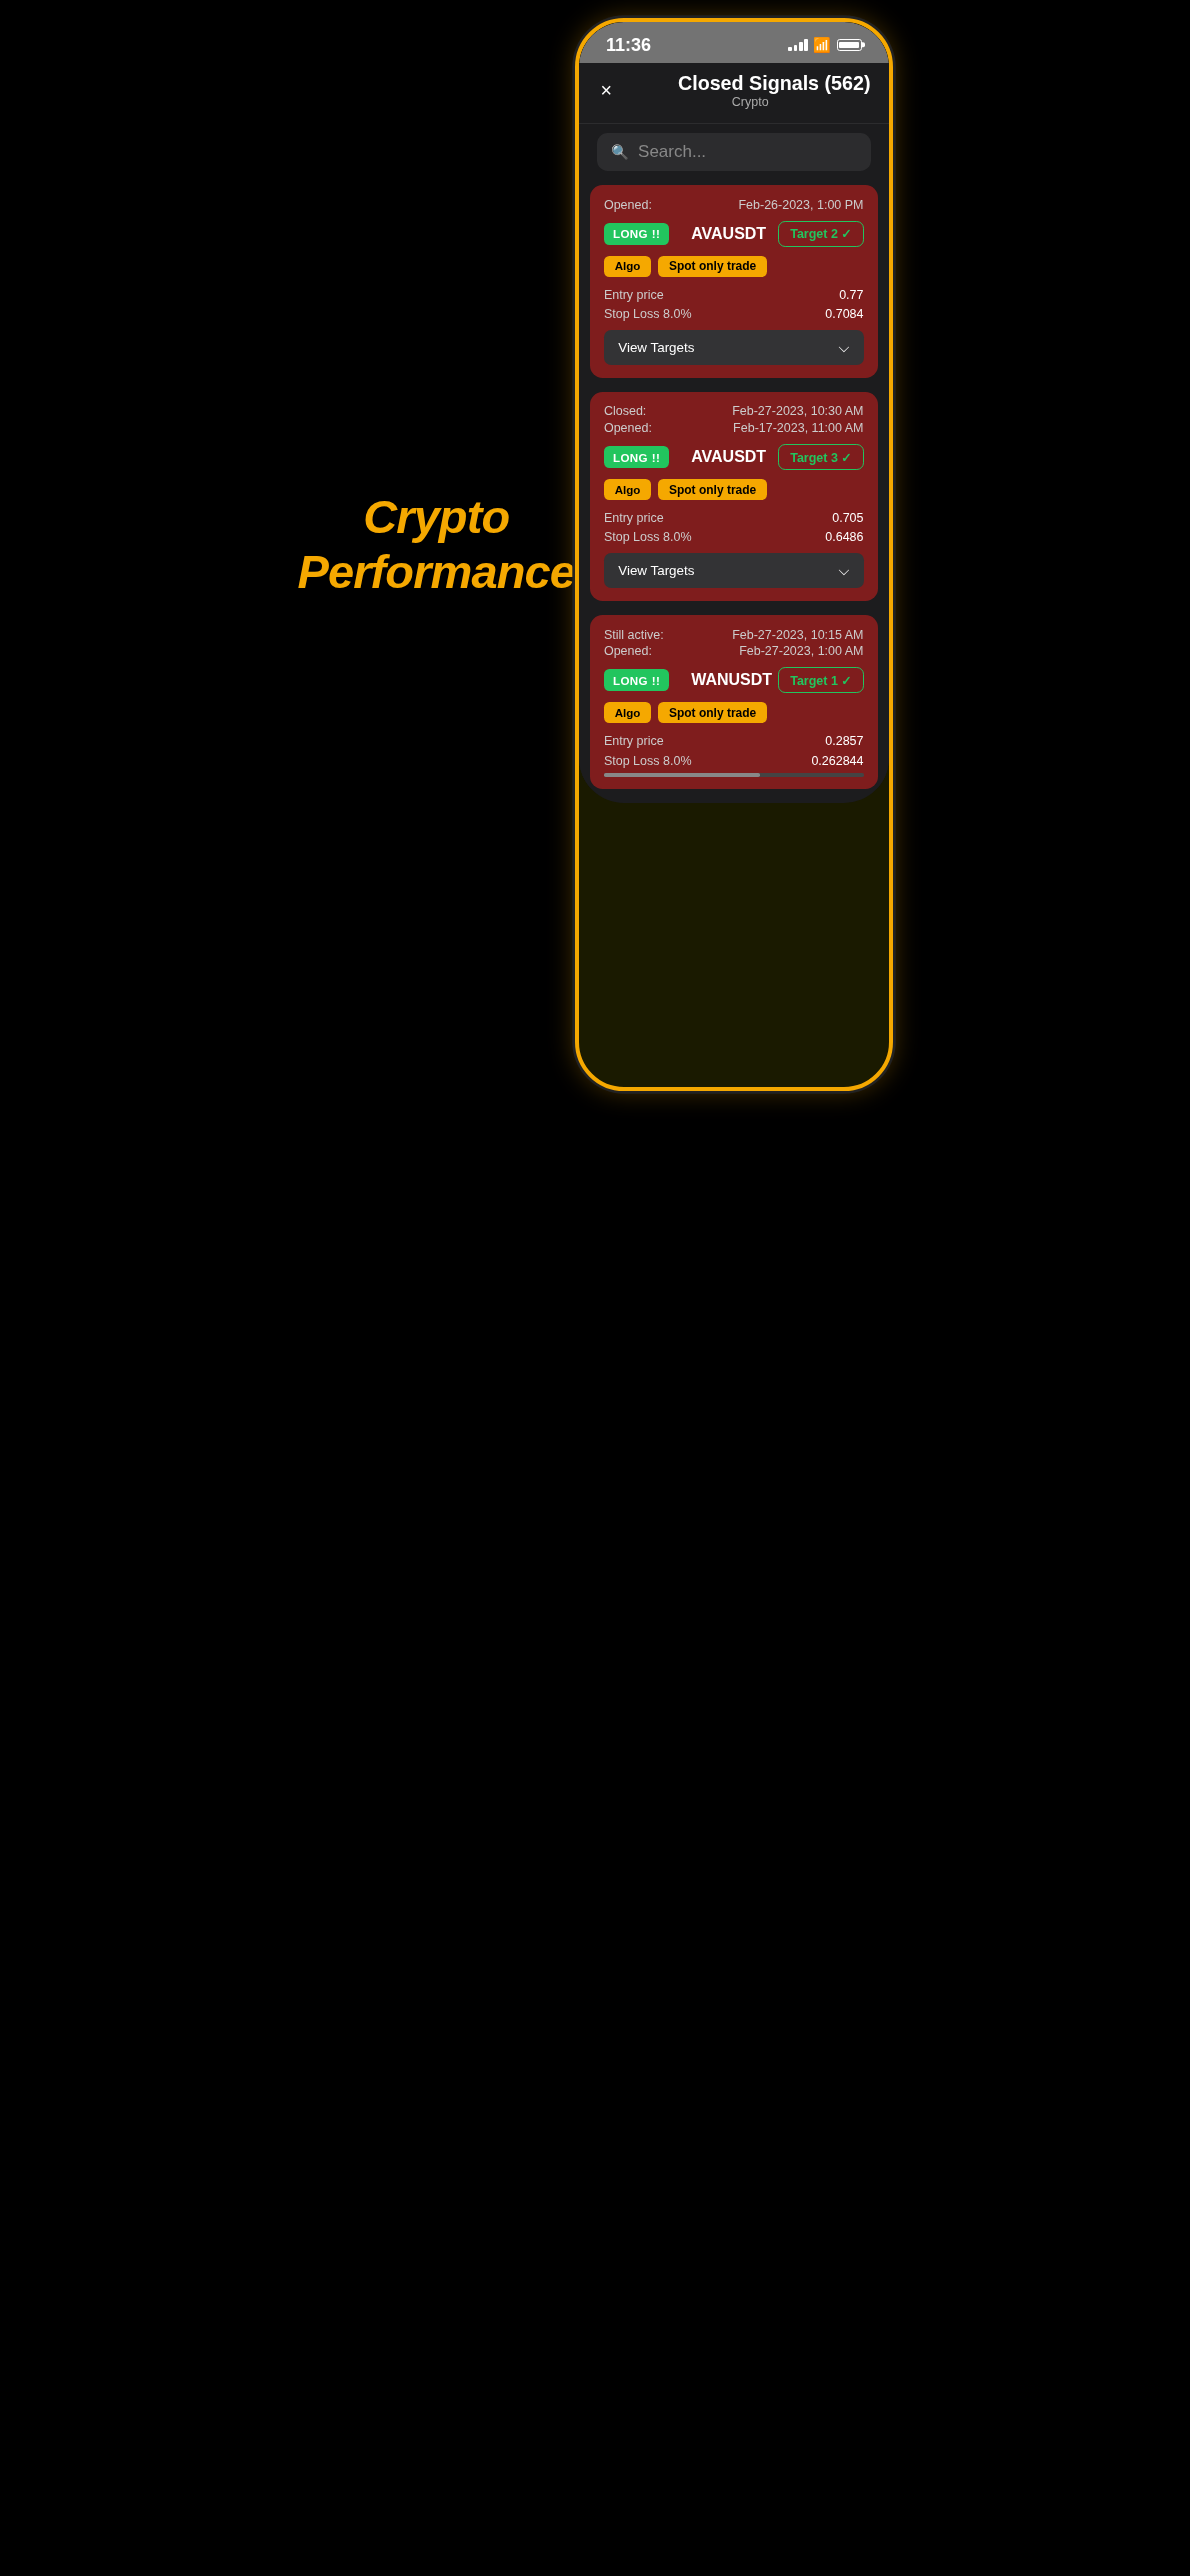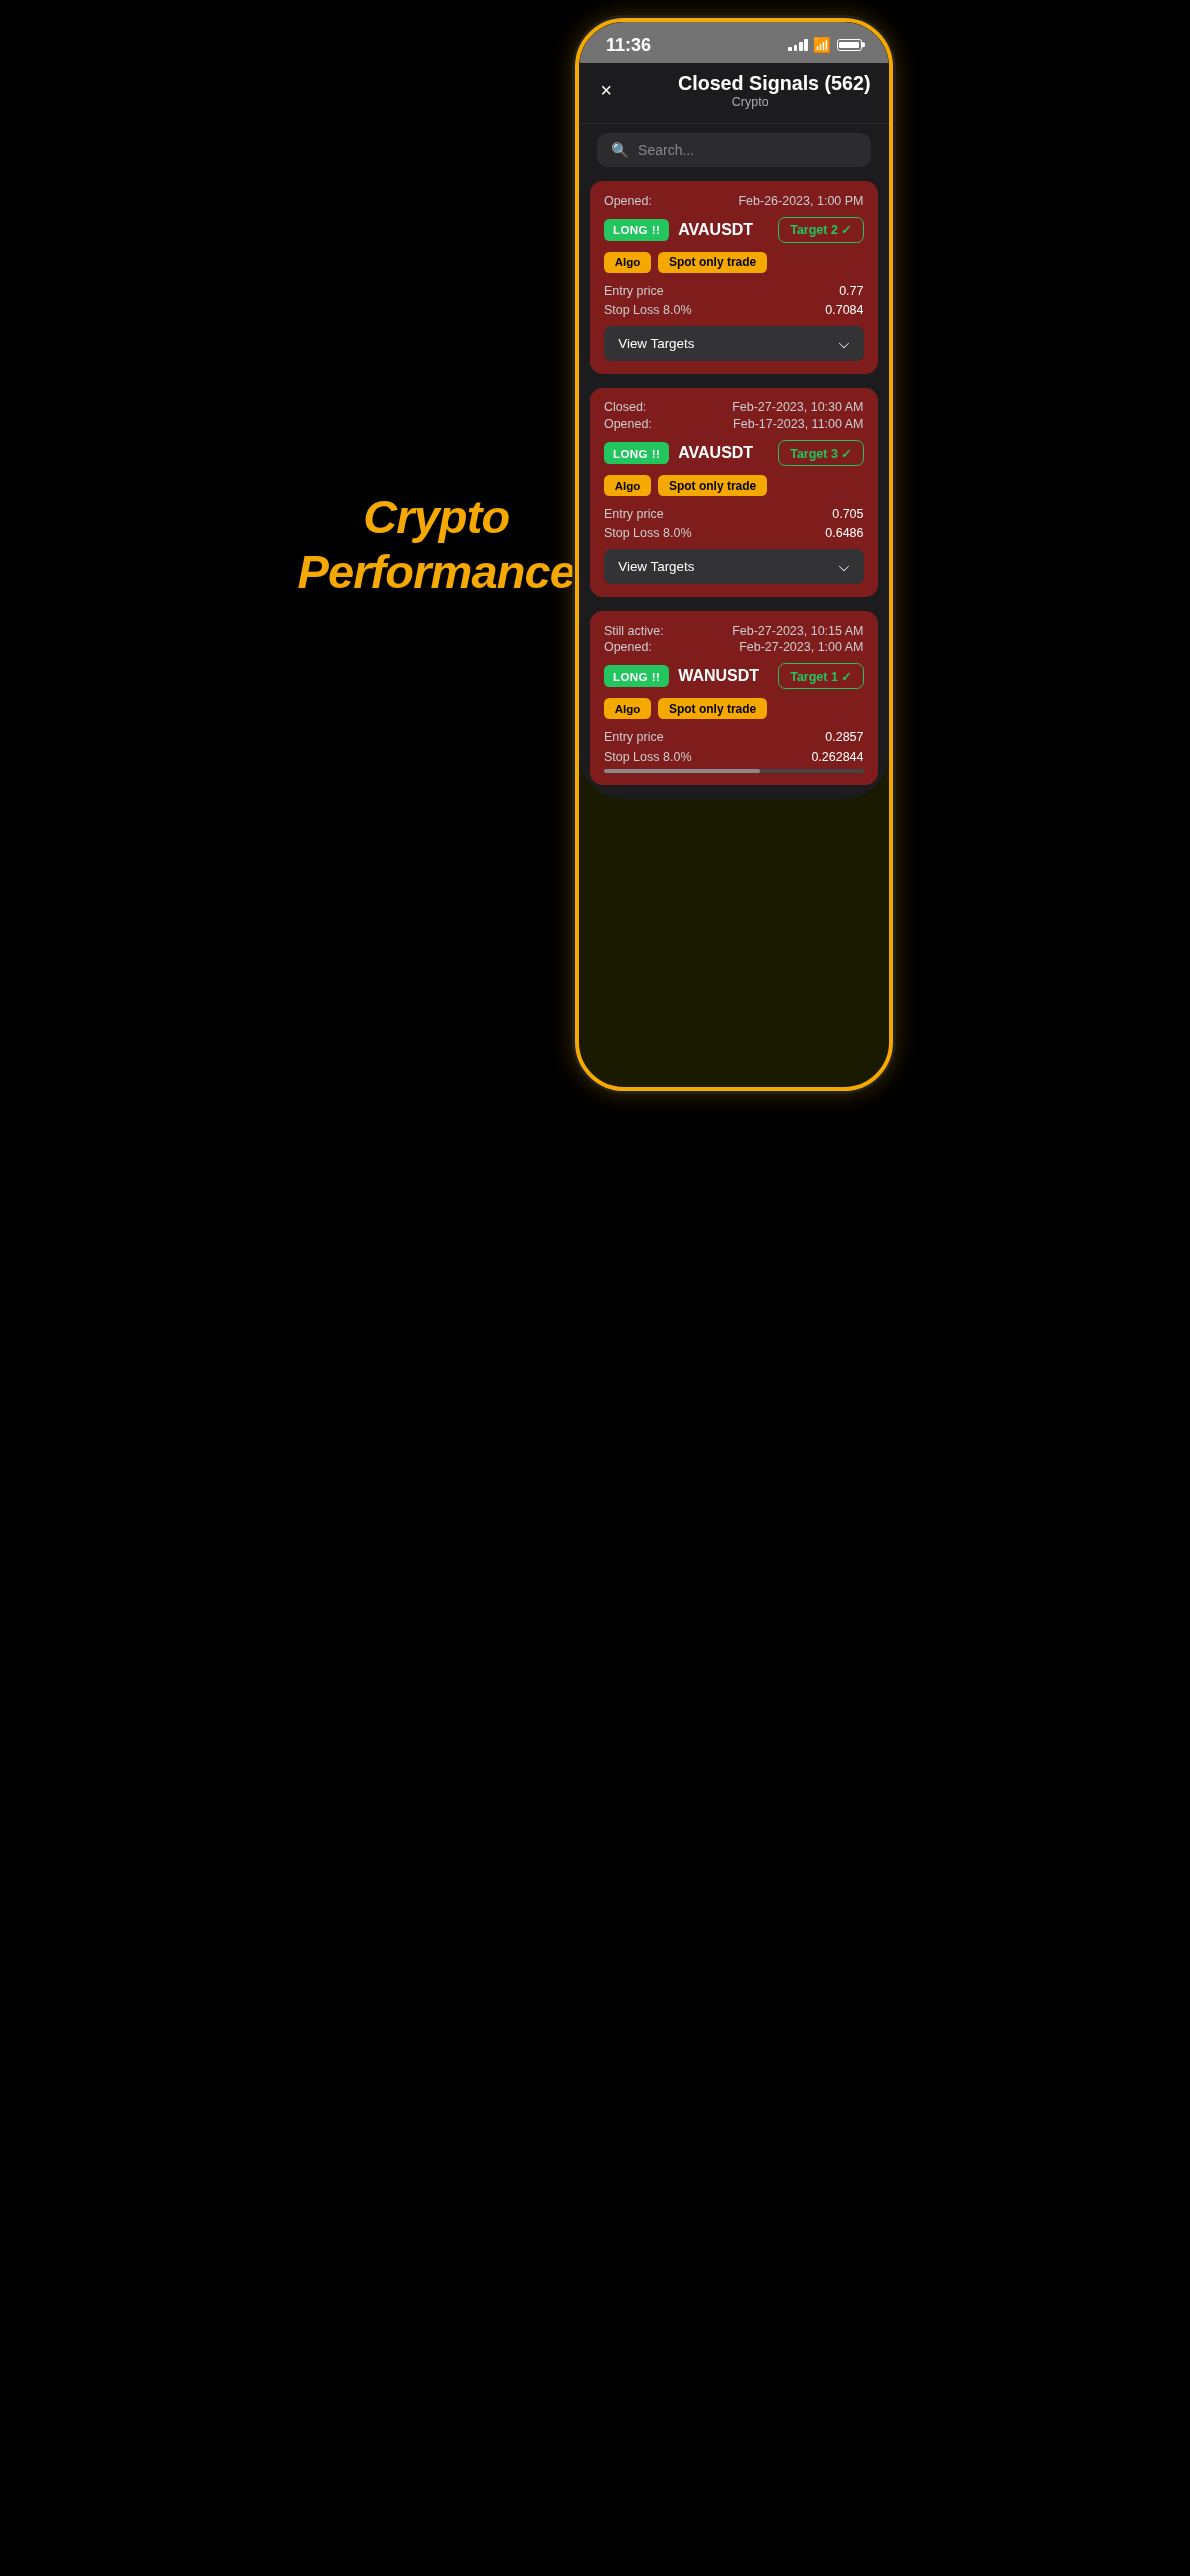--- a/index.html
+++ b/index.html
@@ -168,21 +168,21 @@
       display: flex;
       align-items: center;
       gap: 9px;
     }
     .search-icon-el {
       color: #888;
       font-size: 14.3px;
     }
     .search-placeholder {
       color: #888;
-      font-size: 14px;
+      font-size: 17px;
     }
     
     .signals-list {
       background: #1c1c1e;
       padding: 0 10.7px;
     }
     
     .signal-card {
       background: #7f1d1d;
       border-radius: 12.5px;
@@ -211,21 +211,21 @@
     }
     .signal-main-row {
       display: flex;
       justify-content: space-between;
       align-items: center;
       margin-bottom: 9px;
     }
     .signal-left {
       display: flex;
       align-items: center;
-      gap: 9px;
+      gap: 22px;
     }
     .long-badge {
       background: #22c55e;
       color: #fff;
       font-size: 11.6px;
       font-weight: 700;
       padding: 4.5px 9px;
       border-radius: 5.4px;
       letter-spacing: 0.4px;
     }

